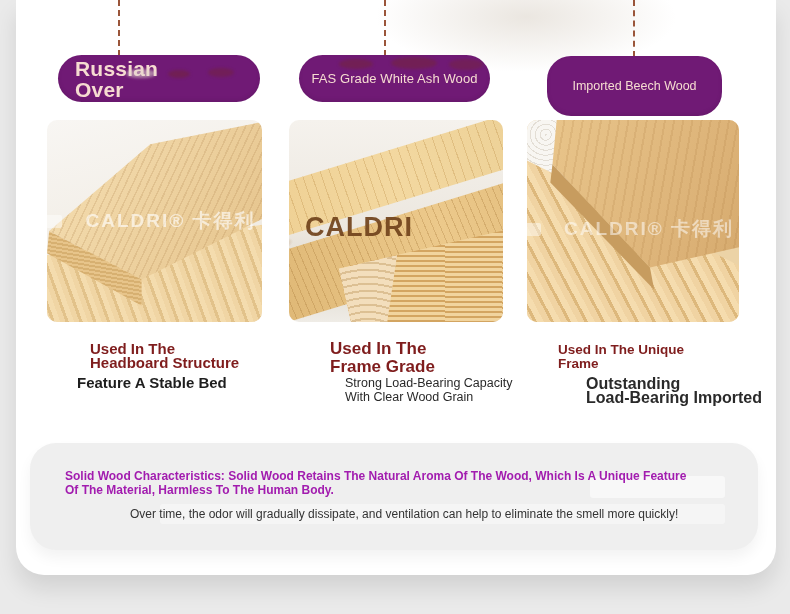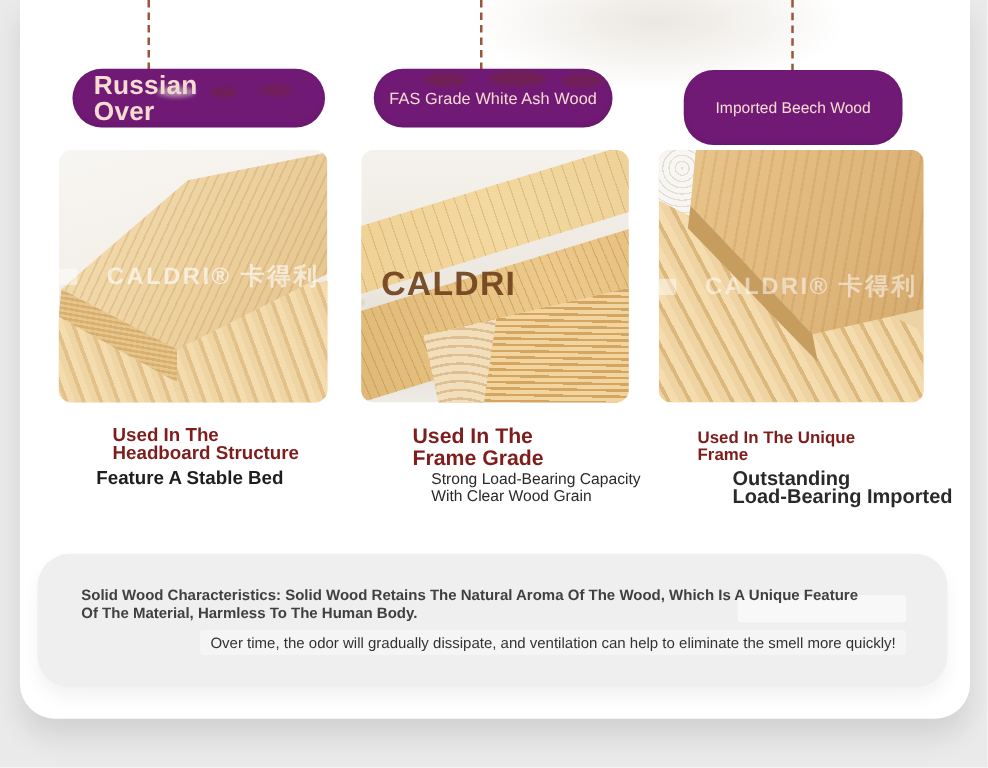--- a/index.html
+++ b/index.html
@@ -118,24 +118,24 @@
   .d-1{left:61px;top:376px;font-size:15px;line-height:14px;font-weight:700;color:#1e1e1e;}
   .d-2{left:297px;top:377px;font-size:12.5px;line-height:13.5px;font-weight:500;margin-left:32px;}
   .d-3{left:570px;top:377px;font-size:16px;line-height:13.5px;font-weight:700;}
 
   .info-box{
     position:absolute;left:14px;top:443px;width:728px;height:107px;border-radius:26px;
     background:#efefef;box-shadow:0 8px 14px rgba(0,0,0,0.05);
   }
   .info-p1{
     position:absolute;left:35px;top:26px;width:628px;
-    color:#404040;font-size:12px;line-height:14px;font-weight:600;
+    color:#a21caf;font-size:12px;line-height:14px;font-weight:600;
   }
   .info-p2{
-    position:absolute;left:100px;top:64px;width:625px;text-align:center;
+    position:absolute;left:100px;top:64px;width:625px;
     color:#333333;font-size:12px;line-height:14px;font-weight:500;
   }
   .info-artifact{position:absolute;background:rgba(255,255,255,0.55);pointer-events:none;border-radius:3px;}
   .ia-1{left:560px;top:33px;width:135px;height:22px;}
   .ia-2{left:130px;top:61px;width:565px;height:20px;background:rgba(255,255,255,0.4);}
 </style>
 </head>
 <body>
 
 <div class="card">

